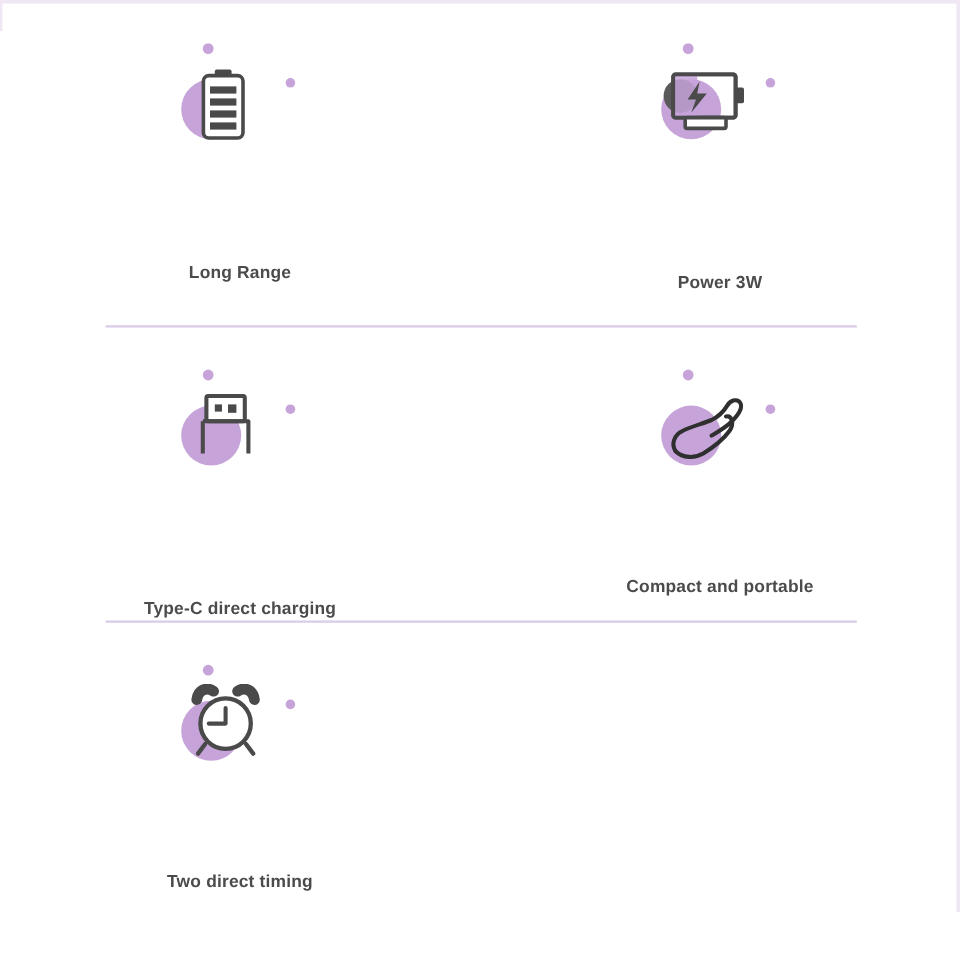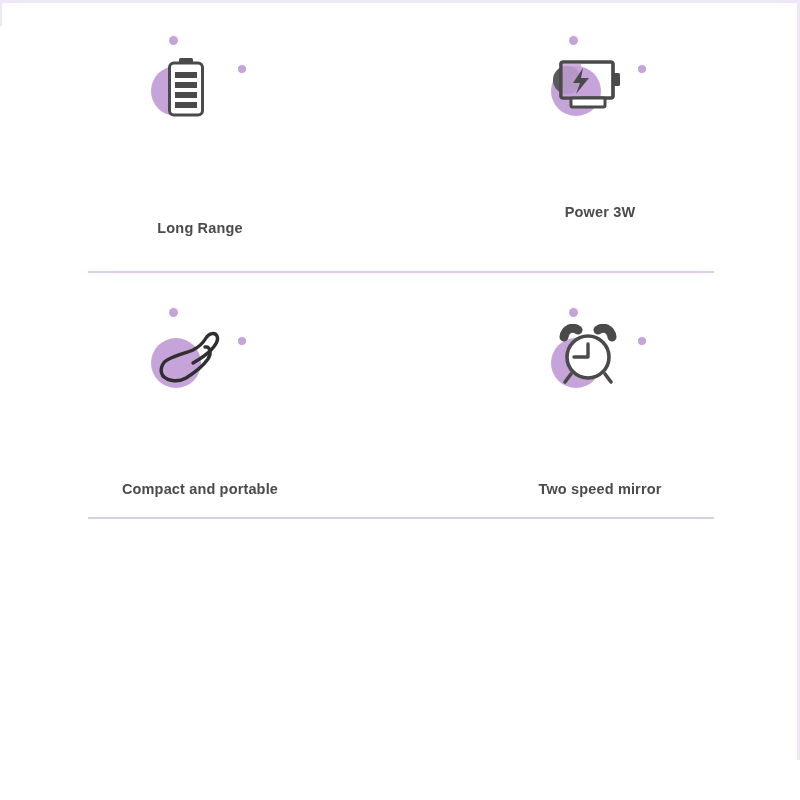--- a/index.html
+++ b/index.html
@@ -79,21 +79,21 @@
   .caption {
     font-size: 14.5px;
     font-weight: 600;
     color: #4b4b4b;
     text-align: center;
     line-height: 1.28;
     letter-spacing: .15px;
     white-space: pre-line;
   }
   .cap-row1 { margin-top: 40px; }
-  .cap-row2 { margin-top: 24px; }
+  .cap-row2 { margin-top: 48px; }
   .cap-row3 { margin-top: 29px; }
 
   
   .divider {
     position: absolute;
     left: 88px;
     width: 626px;
     height: 1.5px;
     background: #dccde8;
   }
@@ -142,20 +142,37 @@
           <rect x="12" y="8" width="52" height="36" rx="2" fill="none" stroke="#4a4a4a" stroke-width="3.2"></rect>
           <rect x="64" y="19" width="7" height="13" rx="1.5" fill="#4a4a4a"></rect>
           <rect x="22" y="44" width="34" height="9" rx="1.5" fill="#ffffff" stroke="#4a4a4a" stroke-width="3"></rect>
           <path d="M34 14 L24 29 H31 L27 40 L40 24 H32 Z" fill="#4a4a4a"></path>
         </svg>
       </div>
     </div>
     <div class="caption cap-row2">Power 3W</div>
   </div>
 
+  <div class="feature-cell">
+    <div class="art">
+      <div class="blob"></div>
+      <div class="dot dot-a"></div>
+      <div class="dot dot-b"></div>
+      <div class="glyph" style="left:34px; top:24px;">
+        <svg width="56" height="60" viewBox="0 0 56 60">
+          <rect x="13" y="4" width="32" height="21" rx="1.5" fill="#ffffff" stroke="#4a4a4a" stroke-width="3.4"></rect>
+          <rect x="20" y="11" width="6" height="6" fill="#4a4a4a"></rect>
+          <rect x="31" y="11" width="7" height="7" fill="#4a4a4a"></rect>
+          <path d="M10 25 H48 V52" fill="none" stroke="#4a4a4a" stroke-width="3.4" stroke-linejoin="round"></path>
+          <path d="M10 25 V52" fill="none" stroke="#4a4a4a" stroke-width="3.4"></path>
+        </svg>
+      </div>
+    </div>
+    <div class="caption cap-row2">Type-C direct charging</div>
+  </div>
 
   <div class="feature-cell">
     <div class="art">
       <div class="blob"></div>
       <div class="dot dot-a"></div>
       <div class="dot dot-b"></div>
       <div class="glyph" style="left:28px; top:22px;">
         <svg width="72" height="62" viewBox="0 0 72 62">
           <path d="M10 52 C6 46 9 38 16 35 C24 31 33 29 40 26
                    C46 23 50 19 53 14 C56 9 62 8 64 12
@@ -177,19 +194,19 @@
         <svg width="66" height="62" viewBox="0 0 66 62">
           <path d="M9 13 C10 5 17 2 23 6" fill="none" stroke="#4a4a4a" stroke-width="9" stroke-linecap="round"></path>
           <path d="M57 13 C56 5 49 2 43 6" fill="none" stroke="#4a4a4a" stroke-width="9" stroke-linecap="round"></path>
           <circle cx="33" cy="33" r="21" fill="#ffffff" stroke="#4a4a4a" stroke-width="3.6"></circle>
           <path d="M33 20 V33 H19" fill="none" stroke="#4a4a4a" stroke-width="3.4" stroke-linecap="round" stroke-linejoin="round"></path>
           <path d="M16 50 L10 58" fill="none" stroke="#4a4a4a" stroke-width="3.6" stroke-linecap="round"></path>
           <path d="M50 50 L56 58" fill="none" stroke="#4a4a4a" stroke-width="3.6" stroke-linecap="round"></path>
         </svg>
       </div>
     </div>
-    <div class="caption cap-row3">Two speed mirror</div>
+    <div class="caption cap-row3">Two direct timing</div>
   </div>
 
 </div>
 
 <div class="divider divider-1"></div>
 <div class="divider divider-2"></div>
 
 </body></html>

